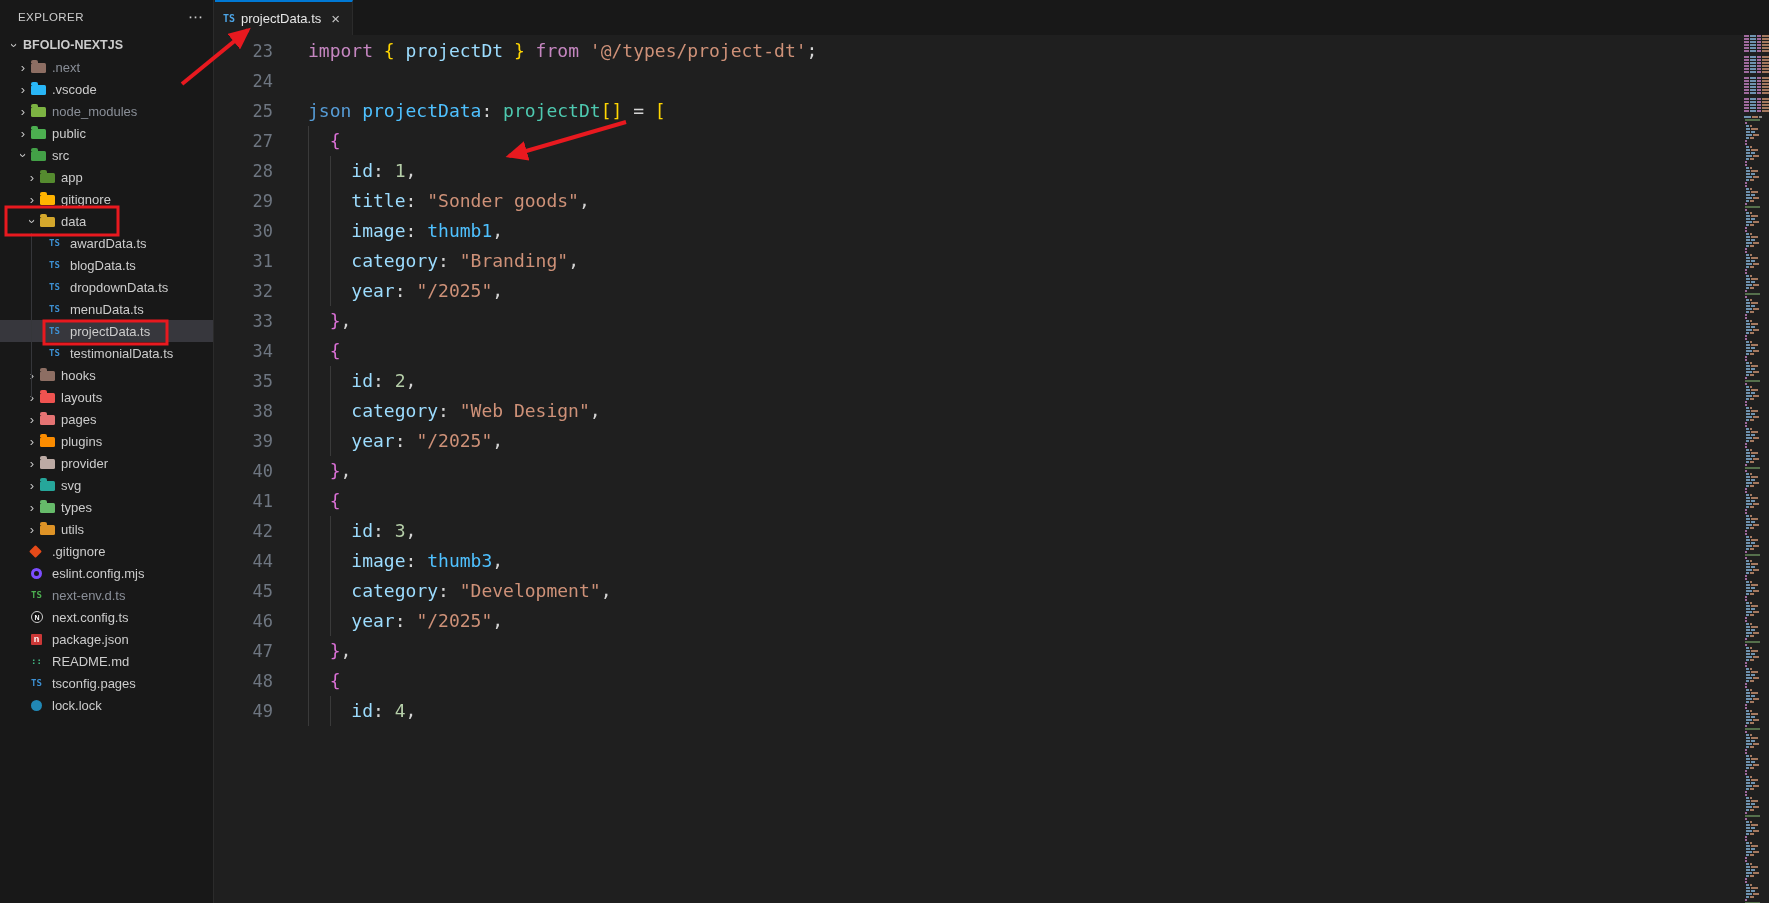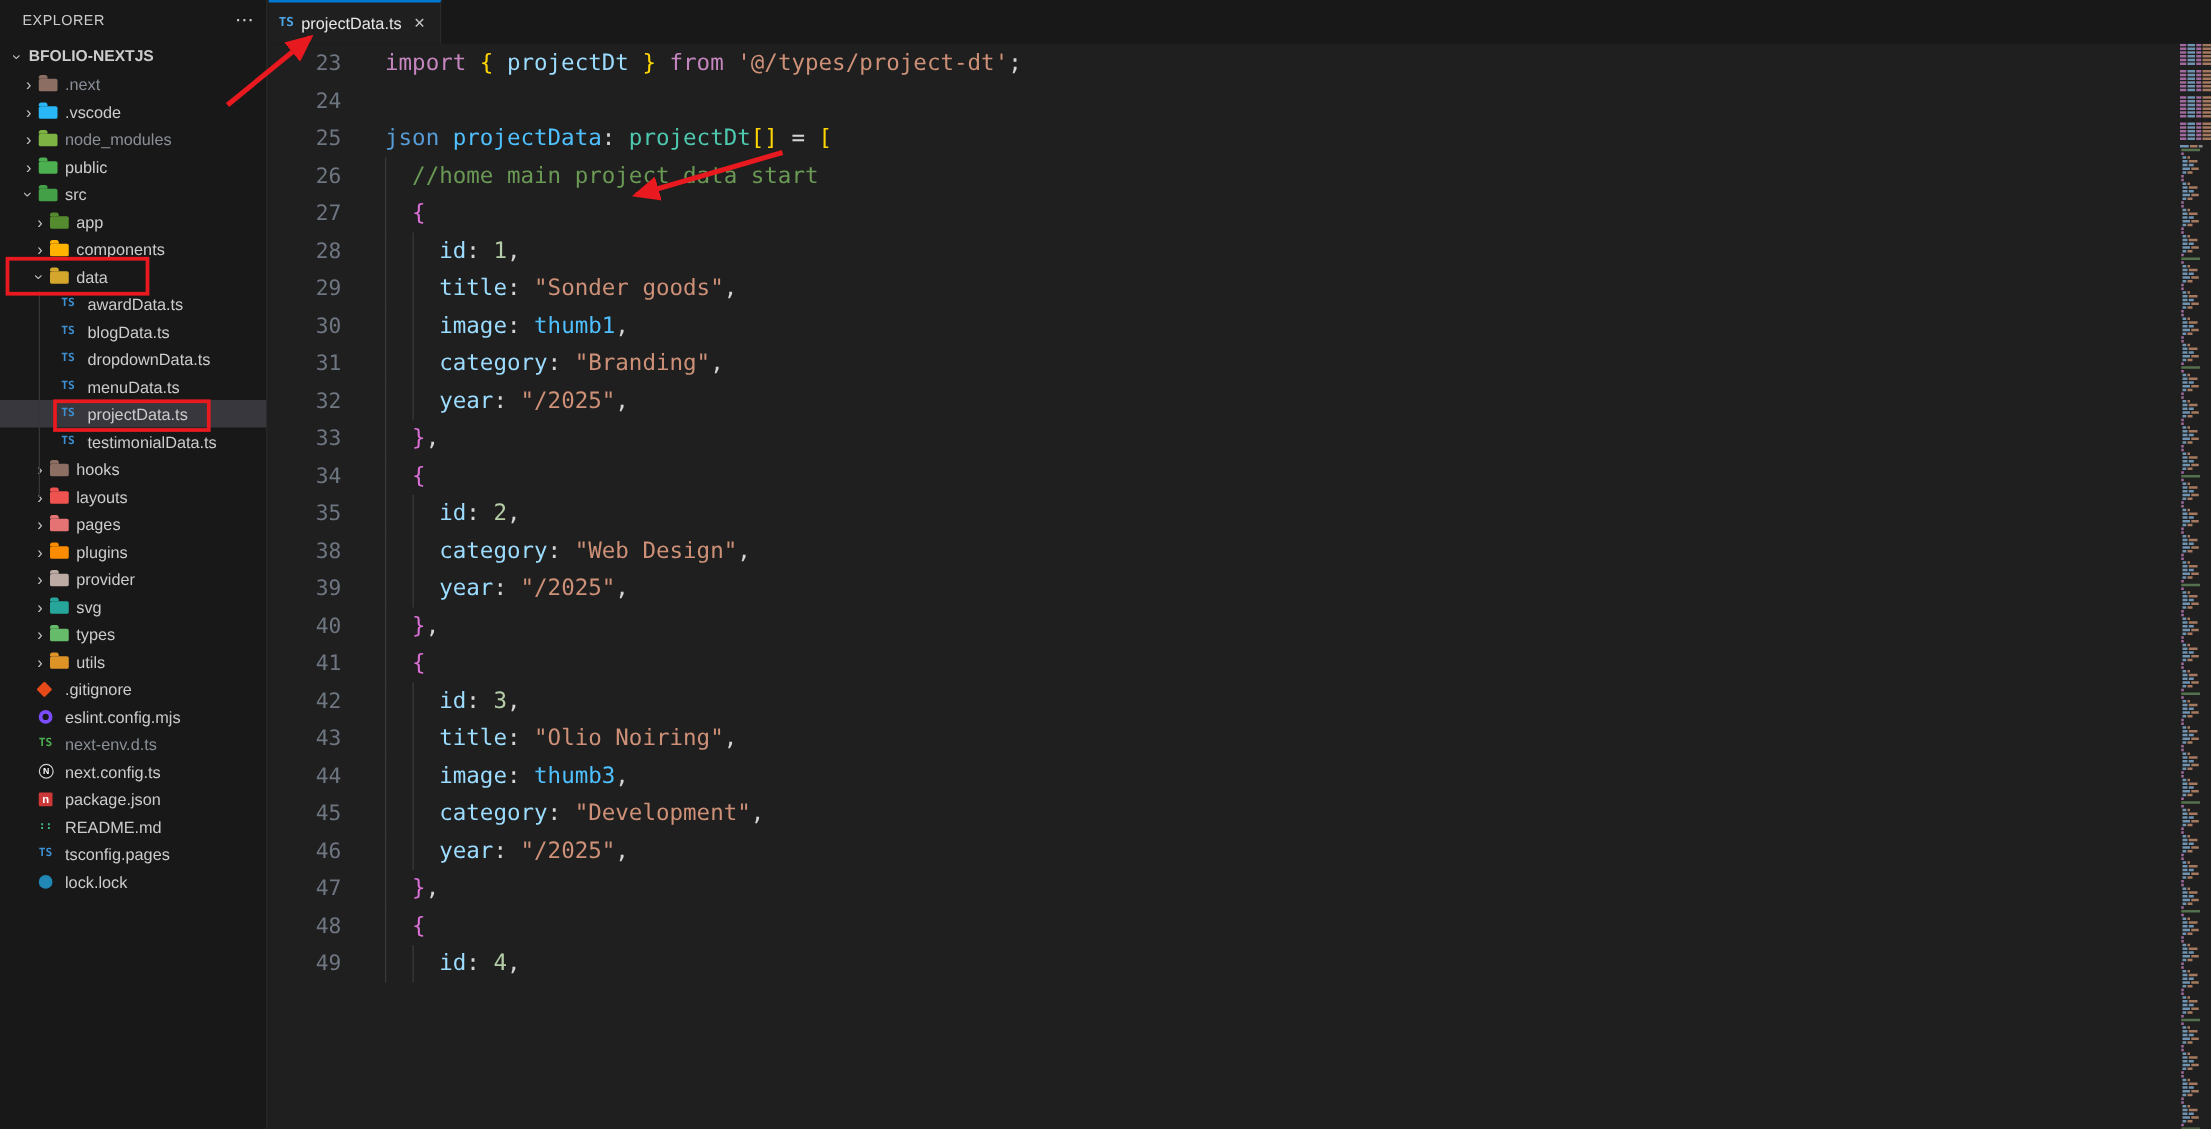--- a/index.html
+++ b/index.html
@@ -116,21 +116,21 @@
         <span class="ticon">
           <span class="foldr" style="background: rgb(85, 139, 47);"></span>
         </span>
         <span class="tlabel">app</span>
       </div>
       <div class="trow" style="padding-left: 24px;">
         <span class="chev">›</span>
         <span class="ticon">
           <span class="foldr" style="background: rgb(255, 179, 0);"></span>
         </span>
-        <span class="tlabel">components</span>
+        <span class="tlabel">gitignore</span>
       </div>
       <div class="trow" style="padding-left: 24px;">
         <span class="chev exp">›</span>
         <span class="ticon">
           <span class="foldr" style="background: rgb(212, 167, 44);"></span>
         </span>
         <span class="tlabel">data</span>
       </div>
       <div class="trow" style="padding-left: 33px;">
         <span class="chev"></span>
@@ -306,25 +306,20 @@
       </div>
       <div class="code-line">
         <span class="lnum">24</span>
         <span class="ctext"></span>
       </div>
       <div class="code-line">
         <span class="lnum">25</span>
         <span class="ctext"><span style="color: rgb(86, 156, 214);">json </span><span style="color: rgb(79, 193, 255);">projectData</span><span style="color: rgb(212, 212, 212);">: </span><span style="color: rgb(78, 201, 176);">projectDt</span><span style="color: rgb(255, 214, 2);">[]</span><span style="color: rgb(212, 212, 212);"> = </span><span style="color: rgb(255, 214, 2);">[</span></span>
       </div>
       <div class="code-line">
-        <span class="lnum">26</span>
-        <div class="iguide" style="left: 93px;"></div>
-        <span class="ctext">  <span style="color: rgb(106, 153, 85);">//home main project data start</span></span>
-      </div>
-      <div class="code-line">
         <span class="lnum">27</span>
         <div class="iguide" style="left: 93px;"></div>
         <span class="ctext">  <span style="color: rgb(218, 112, 214);">{</span></span>
       </div>
       <div class="code-line">
         <span class="lnum">28</span>
         <div class="iguide" style="left: 93px;"></div>
         <div class="iguide" style="left: 115px;"></div>
         <span class="ctext">    <span style="color: rgb(156, 220, 254);">id</span><span style="color: rgb(212, 212, 212);">: </span><span style="color: rgb(181, 206, 168);">1</span><span style="color: rgb(212, 212, 212);">,</span></span>
       </div>
@@ -388,26 +383,20 @@
       <div class="code-line">
         <span class="lnum">41</span>
         <div class="iguide" style="left: 93px;"></div>
         <span class="ctext">  <span style="color: rgb(218, 112, 214);">{</span></span>
       </div>
       <div class="code-line">
         <span class="lnum">42</span>
         <div class="iguide" style="left: 93px;"></div>
         <div class="iguide" style="left: 115px;"></div>
         <span class="ctext">    <span style="color: rgb(156, 220, 254);">id</span><span style="color: rgb(212, 212, 212);">: </span><span style="color: rgb(181, 206, 168);">3</span><span style="color: rgb(212, 212, 212);">,</span></span>
-      </div>
-      <div class="code-line">
-        <span class="lnum">43</span>
-        <div class="iguide" style="left: 93px;"></div>
-        <div class="iguide" style="left: 115px;"></div>
-        <span class="ctext">    <span style="color: rgb(156, 220, 254);">title</span><span style="color: rgb(212, 212, 212);">: </span><span style="color: rgb(206, 145, 120);">"Olio Noiring"</span><span style="color: rgb(212, 212, 212);">,</span></span>
       </div>
       <div class="code-line">
         <span class="lnum">44</span>
         <div class="iguide" style="left: 93px;"></div>
         <div class="iguide" style="left: 115px;"></div>
         <span class="ctext">    <span style="color: rgb(156, 220, 254);">image</span><span style="color: rgb(212, 212, 212);">: </span><span style="color: rgb(79, 193, 255);">thumb3</span><span style="color: rgb(212, 212, 212);">,</span></span>
       </div>
       <div class="code-line">
         <span class="lnum">45</span>
         <div class="iguide" style="left: 93px;"></div>

